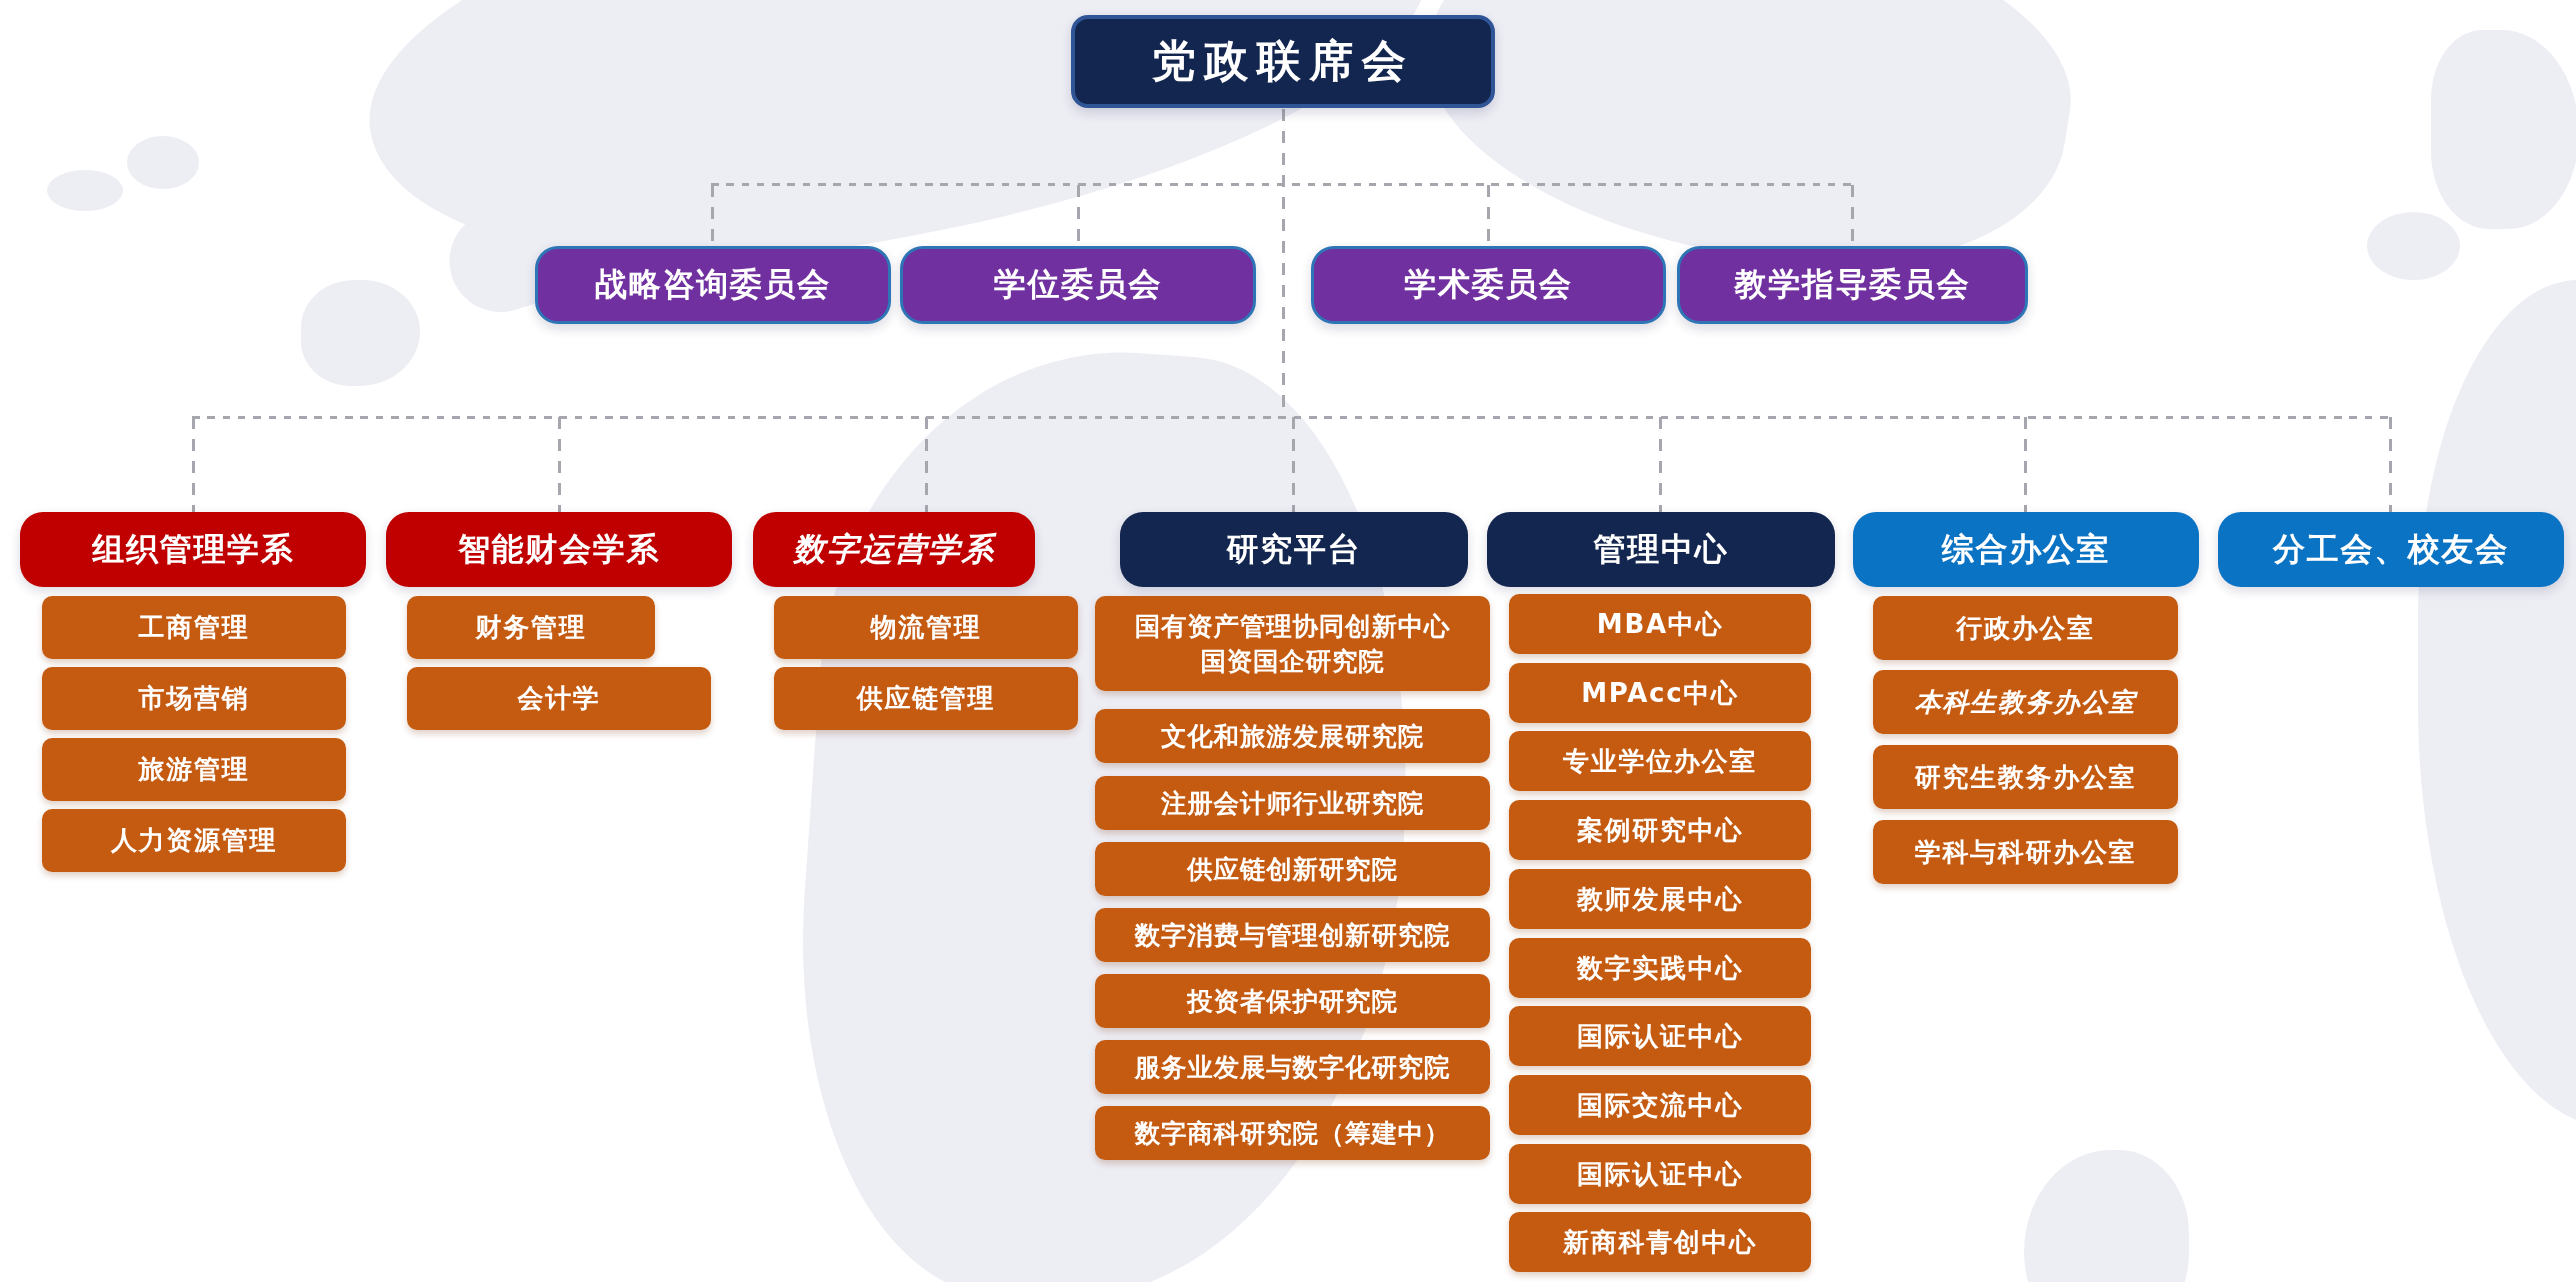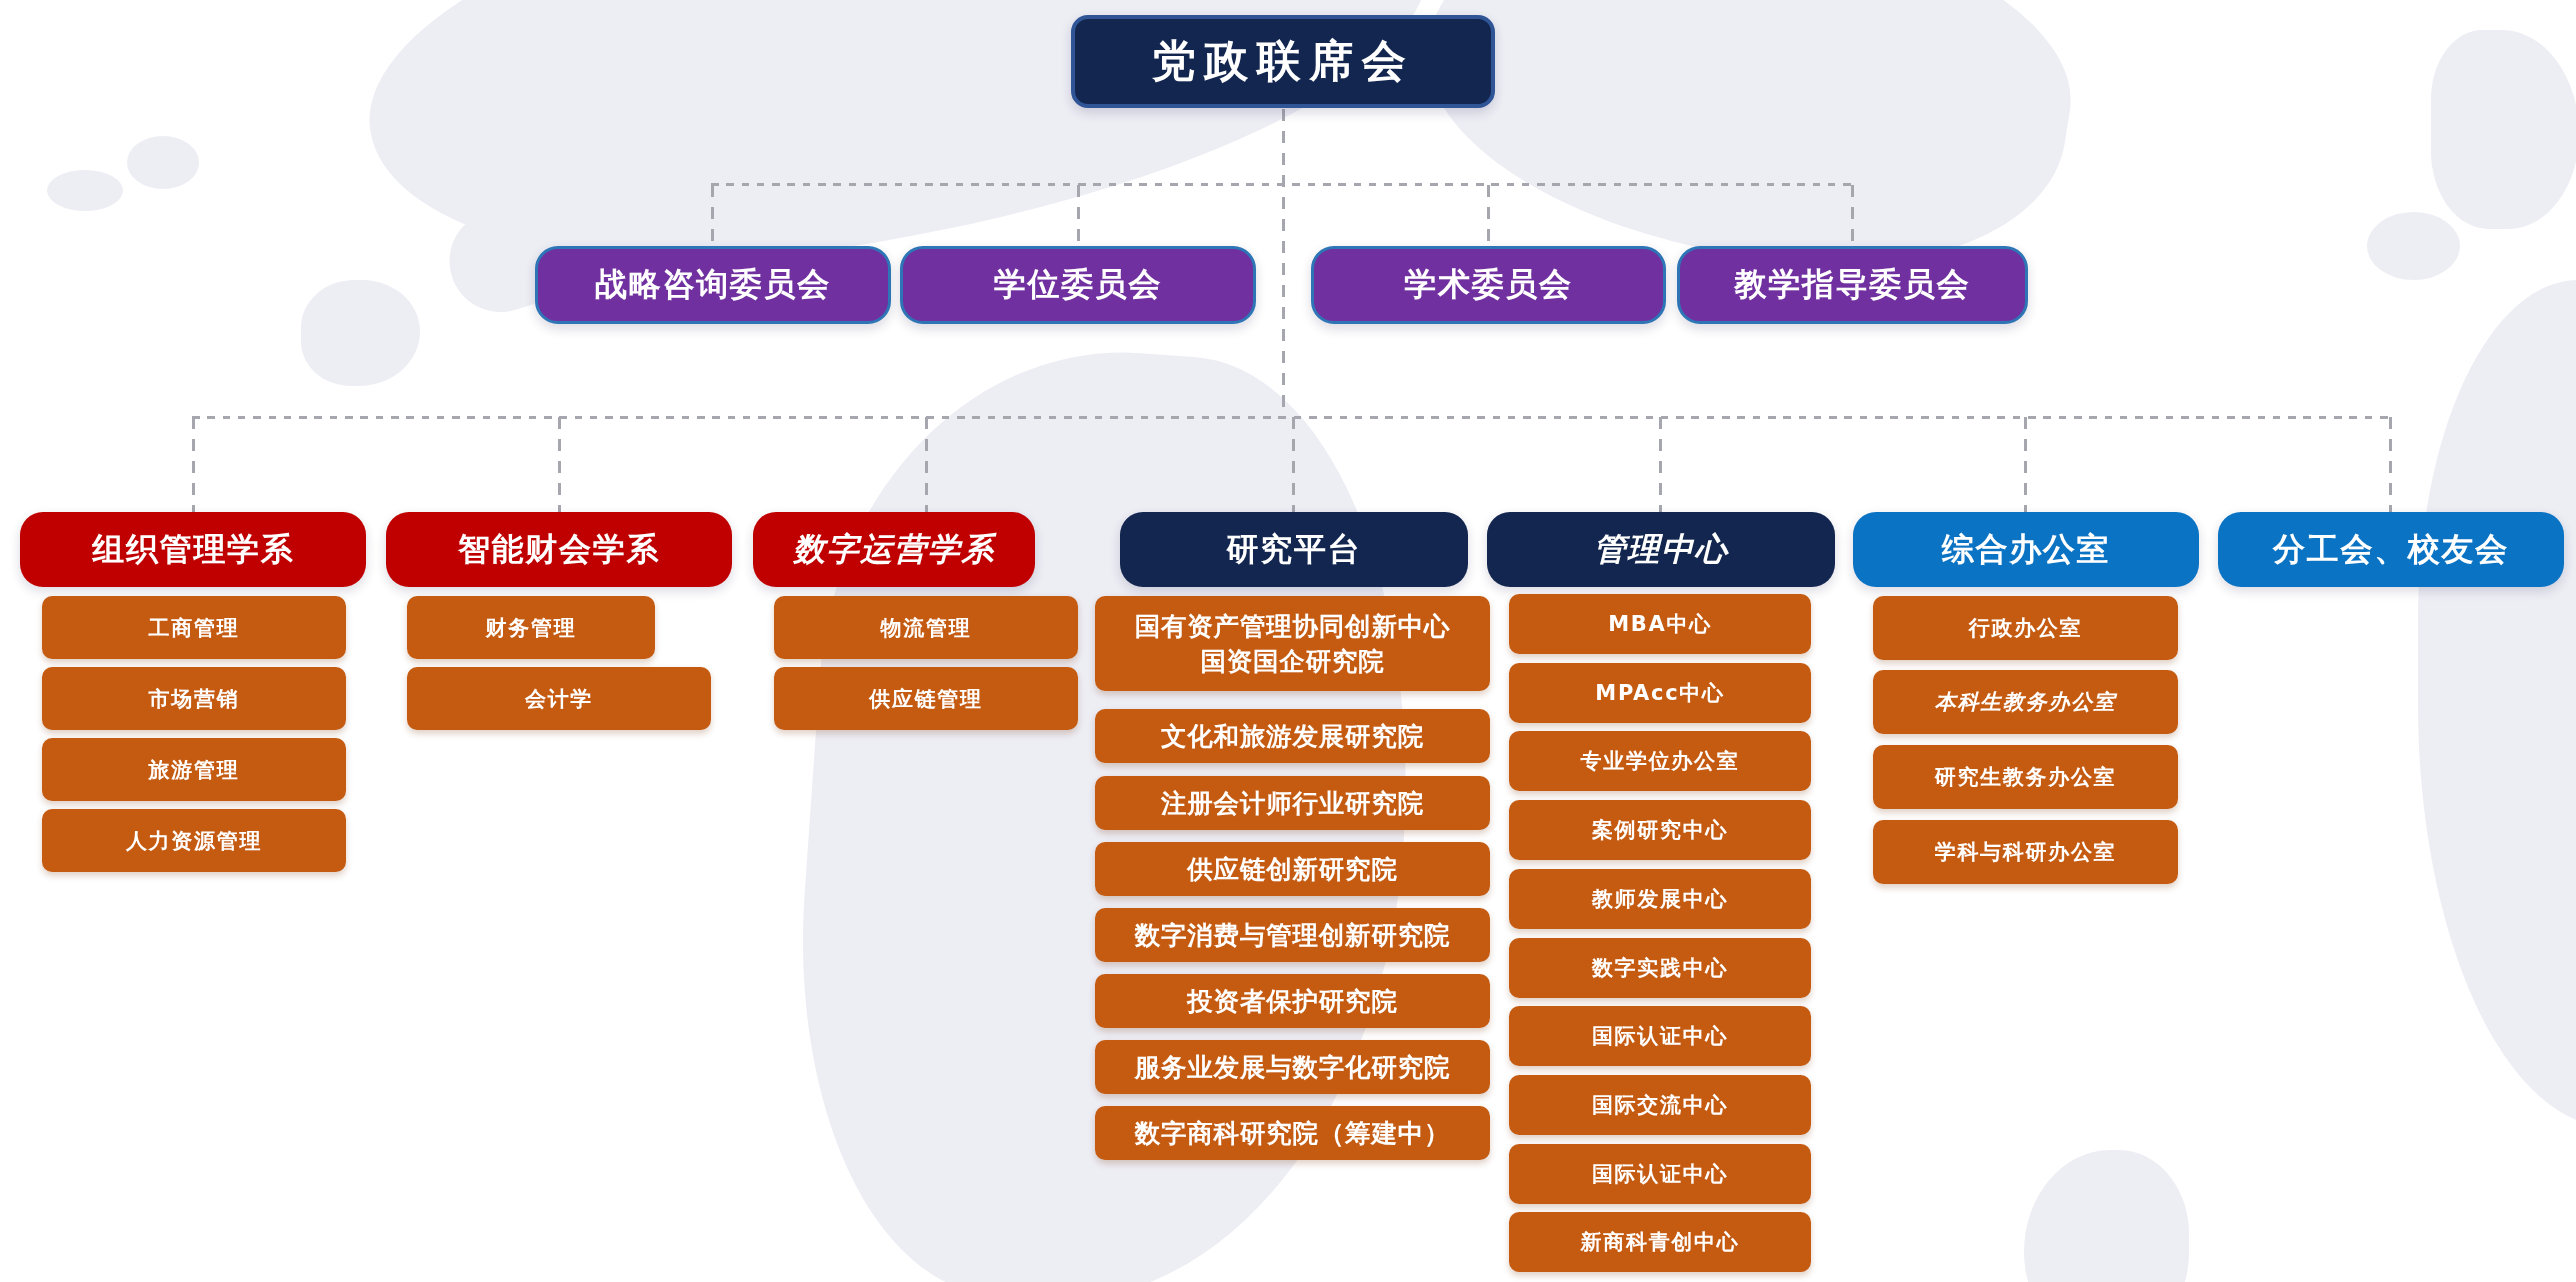--- a/index.html
+++ b/index.html
@@ -14,21 +14,21 @@
     position:absolute;display:flex;align-items:center;justify-content:center;
     text-align:center;color:var(--text,#ffffff);font-weight:bold;
     border-radius:23px;letter-spacing:1.7px;box-sizing:border-box;
     box-shadow:0 4.2px 10.2px rgba(30,30,80,.16);
   }
   .root{background:var(--navy,#13264F);border:4.2px solid var(--navy-border,#2F5597);border-radius:17px;font-size:44px;letter-spacing:8.5px;}
   .purple{background:var(--purple,#7030A0);border:3.4px solid var(--purple-border,#2E75B6);font-size:32px;}
   .red{background:var(--red,#C00000);font-size:32px;}
   .navy{background:var(--navy,#13264F);font-size:32px;}
   .blue{background:var(--blue,#0B73C3);font-size:32px;}
-  .orange{background:var(--orange,#C55A11);font-size:21px;border-radius:10.2px;box-shadow:0 3.4px 6.8px rgba(120,50,0,.22);}
+  .orange{background:var(--orange,#C55A11);font-size:26px;border-radius:10.2px;box-shadow:0 3.4px 6.8px rgba(120,50,0,.22);}
   .small{font-size:25.5px;letter-spacing:0.8px;}
   .two-line{flex-direction:column;line-height:1.35;}
   .hline{position:absolute;height:3.4px;background:repeating-linear-gradient(90deg,var(--connector,#A6A6AE) 0 7.6px,transparent 7.6px 15.3px);}
   .vline{position:absolute;width:3.4px;background:repeating-linear-gradient(180deg,var(--connector,#A6A6AE) 0 12px,transparent 12px 22px);}
 </style>
 </head>
 <body>
 
 <div class="canvas">
 
@@ -67,21 +67,21 @@
 
   <div class="box purple" style="left:535px;top:246px;width:356px;height:78px;">战略咨询委员会</div>
   <div class="box purple" style="left:900px;top:246px;width:356px;height:78px;">学位委员会</div>
   <div class="box purple" style="left:1311px;top:246px;width:355px;height:78px;">学术委员会</div>
   <div class="box purple" style="left:1677px;top:246px;width:351px;height:78px;">教学指导委员会</div>
 
   <div class="box red" style="left:20.4px;top:512px;width:346px;height:75px;">组织管理学系</div>
   <div class="box red" style="left:386px;top:512px;width:346px;height:75px;">智能财会学系</div>
   <div class="box red" style="left:753px;top:512px;width:282px;height:75px;font-style:italic;">数字运营学系</div>
   <div class="box navy" style="left:1120px;top:512px;width:348px;height:75px;">研究平台</div>
-  <div class="box navy" style="left:1487px;top:512px;width:348px;height:75px;font-style:italic;">管理中心</div>
+  <div class="box navy" style="left:1487px;top:512px;width:348px;height:75px;">管理中心</div>
   <div class="box blue" style="left:1853px;top:512px;width:346px;height:75px;">综合办公室</div>
   <div class="box blue" style="left:2218px;top:512px;width:346px;height:75px;">分工会、校友会</div>
 
   <div class="box orange" style="left:42px;top:596px;width:304px;height:63px;">工商管理</div>
   <div class="box orange" style="left:42px;top:667px;width:304px;height:63px;">市场营销</div>
   <div class="box orange" style="left:42px;top:738px;width:304px;height:63px;">旅游管理</div>
   <div class="box orange" style="left:42px;top:809px;width:304px;height:63px;">人力资源管理</div>
 
   <div class="box orange" style="left:407px;top:596px;width:248px;height:63px;">财务管理</div>
   <div class="box orange" style="left:407px;top:667px;width:304px;height:63px;">会计学</div>

